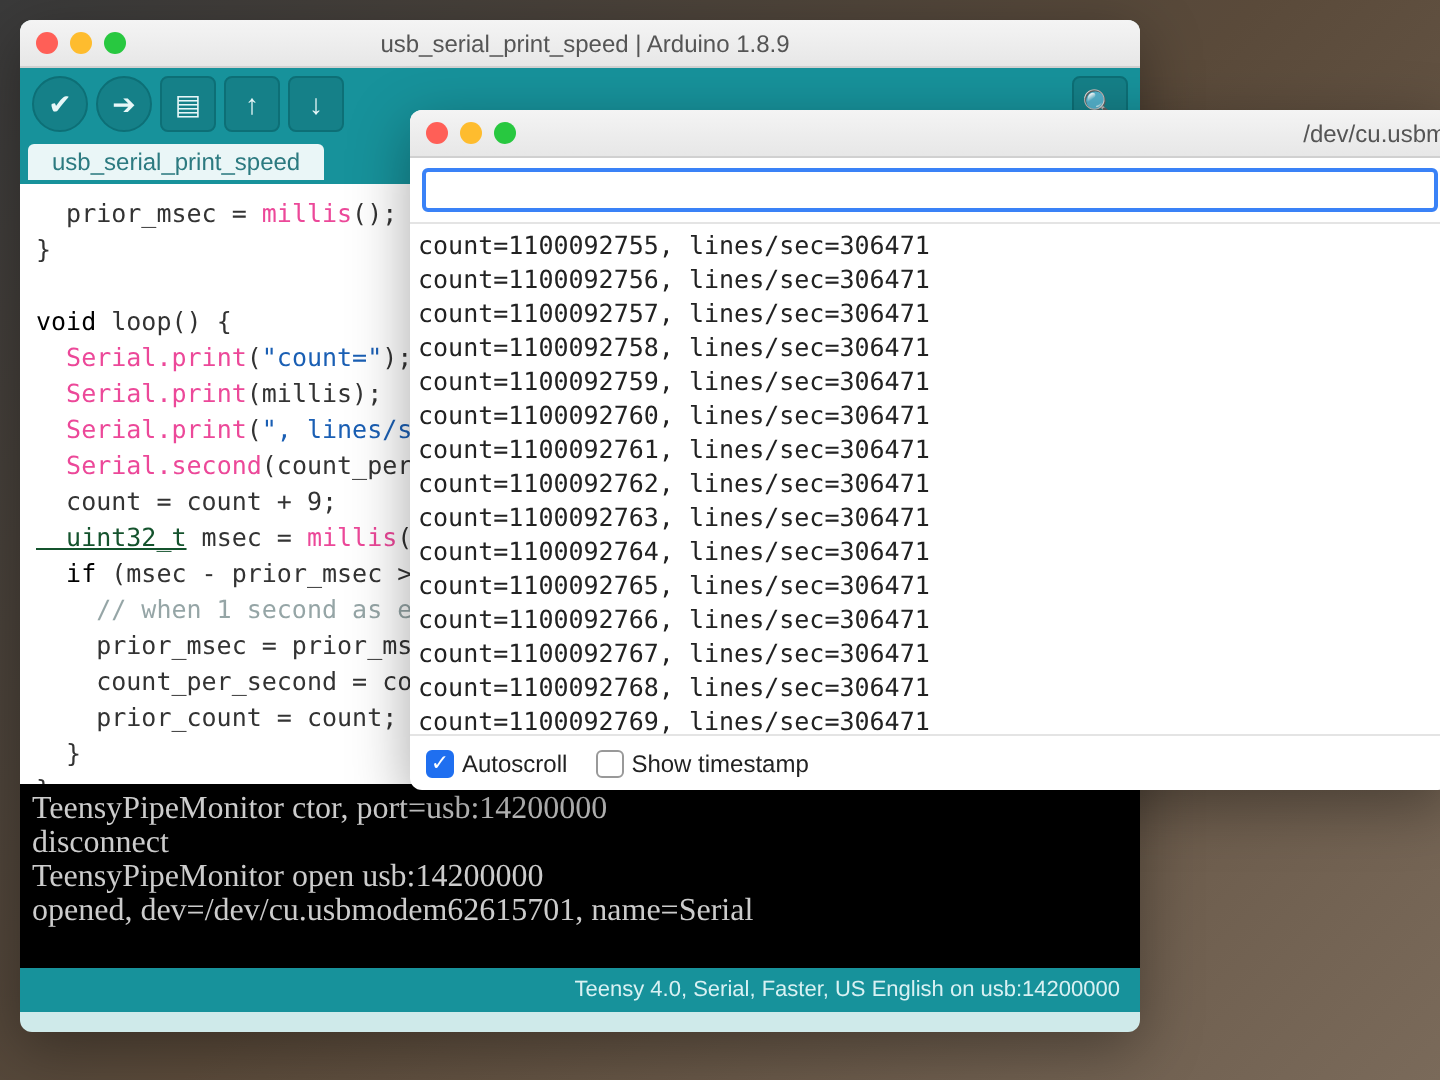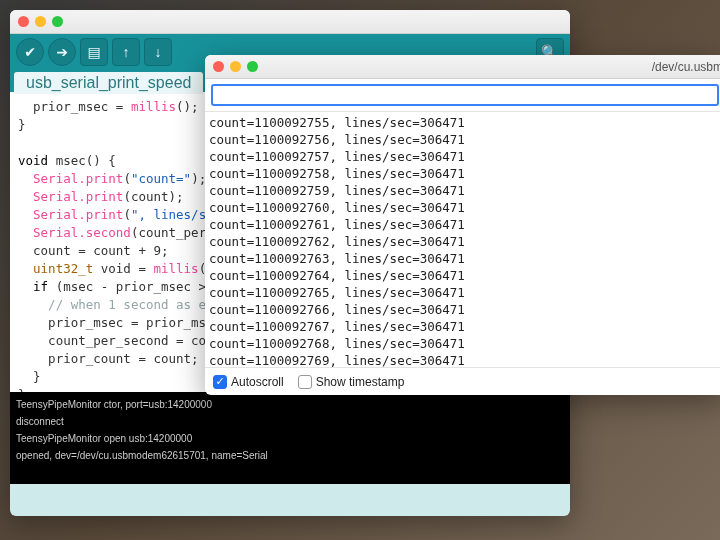--- a/index.html
+++ b/index.html
@@ -34,31 +34,31 @@
     background: #158088; color: #e7f7f8; display: flex; align-items: center;
     justify-content: center; font-size: 14px;
   }
   .tool-btn.circle { border-radius: 50%; }
   .tool-spacer { flex: 1; }
   .tab-row {
     height: 22px; background: #17929b; padding: 2px 4px 0 4px;
   }
   .tab {
     display: inline-block; background: #eaf6f7; padding: 2px 12px;
-    border-radius: 3px 3px 0 0; font-size: 16px; color: #2c7a80;
+    border-radius: 3px 3px 0 0; font-size: 12px; color: #2c7a80;
   }
   .code-area {
     background: #fff; padding: 6px 8px; font-family: Monaco, Menlo, monospace;
     font-size: 12.5px; line-height: 18px; height: 300px; overflow: hidden;
     white-space: pre; color: #333;
   }
-  .kw{color:#000000;} .fn{color:#ec4899;} .str{color:#1a5fb4;} .ty{color:#a16207;} .cm{color:#95a5a6;}
+  .kw{color:#000000;} .fn{color:#ec4899;} .str{color:#1a5fb4;} .ty{color:#14532d;text-decoration:underline;} .cm{color:#95a5a6;}
   .console {
-    background: #000; color: #ccc; font-family: Liberation Sans, sans-serif;
-    font-size: 10px; line-height: 17px; padding: 4px 6px; height: 92px;
+    background: #000; color: #ccc; font-family: Liberation Serif, serif;
+    font-size: 16px; line-height: 17px; padding: 4px 6px; height: 92px;
     overflow: hidden; white-space: pre;
   }
   .status {
     height: 22px; background: #17929b; color: #d9f1f3; font-size: 11px;
     display: flex; align-items: center; justify-content: flex-end; padding: 0 10px;
   }
   
   .serial-window {
     position: absolute; left: 205px; top: 55px; width: 520px; height: 340px;
     background: #fff; border-radius: 6px; box-shadow: 0 8px 30px rgba(0,0,0,0.35);
@@ -93,54 +93,58 @@
 </head>
 <body>
 
 <div class="arduino-window">
   <div class="titlebar">
     <div class="traffic">
       <div class="dot red"></div>
       <div class="dot yellow"></div>
       <div class="dot green"></div>
     </div>
+    <div class="title-text">usb_serial_print_speed | Arduino 1.8.9</div>
   </div>
   <div class="toolbar">
     <div class="tool-btn circle">✔</div>
     <div class="tool-btn circle">➔</div>
     <div class="tool-btn">▤</div>
     <div class="tool-btn">↑</div>
     <div class="tool-btn">↓</div>
     <div class="tool-spacer"></div>
     <div class="tool-btn">🔍</div>
   </div>
   <div class="tab-row">
     <div class="tab">usb_serial_print_speed</div>
   </div>
   <div class="code-area"><span>  prior_msec = </span><span class="fn">millis</span><span>();</span>
 <span>}</span>
 <span></span>
-<span class="kw">void</span><span> msec() {</span>
+<span class="kw">void</span><span> loop() {</span>
 <span class="fn">  Serial</span><span class="fn">.print</span><span>(</span><span class="str">"count="</span><span>);</span>
-<span class="fn">  Serial</span><span class="fn">.print</span><span>(count);</span>
+<span class="fn">  Serial</span><span class="fn">.print</span><span>(millis);</span>
 <span class="fn">  Serial</span><span class="fn">.print</span><span>(</span><span class="str">", lines/se</span>
 <span class="fn">  Serial</span><span class="fn">.second</span><span>(count_per</span>
 <span>  count = count + 9;</span>
-<span class="ty">  uint32_t</span><span> void = </span><span class="fn">millis</span><span>()</span>
+<span class="ty">  uint32_t</span><span> msec = </span><span class="fn">millis</span><span>()</span>
 <span class="kw">  if</span><span> (msec - prior_msec &gt; </span>
 <span class="cm">    // when 1 second as el</span>
 <span>    prior_msec = prior_mse</span>
 <span>    count_per_second = cou</span>
 <span>    prior_count = count;</span>
 <span>  }</span>
 <span>}</span></div>
   <div class="console"><span>TeensyPipeMonitor ctor, port=usb:14200000</span>
 <span>disconnect</span>
 <span>TeensyPipeMonitor open usb:14200000</span>
 <span>opened, dev=/dev/cu.usbmodem62615701, name=Serial</span></div>
+  <div class="status">
+    <span>Teensy 4.0, Serial, Faster, US English on usb:14200000</span>
+  </div>
 </div>
 
 <div class="serial-window">
   <div class="serial-title">
     <div class="traffic">
       <div class="dot red"></div>
       <div class="dot yellow"></div>
       <div class="dot green"></div>
     </div>
     <div class="ttitle">/dev/cu.usbm</div>

